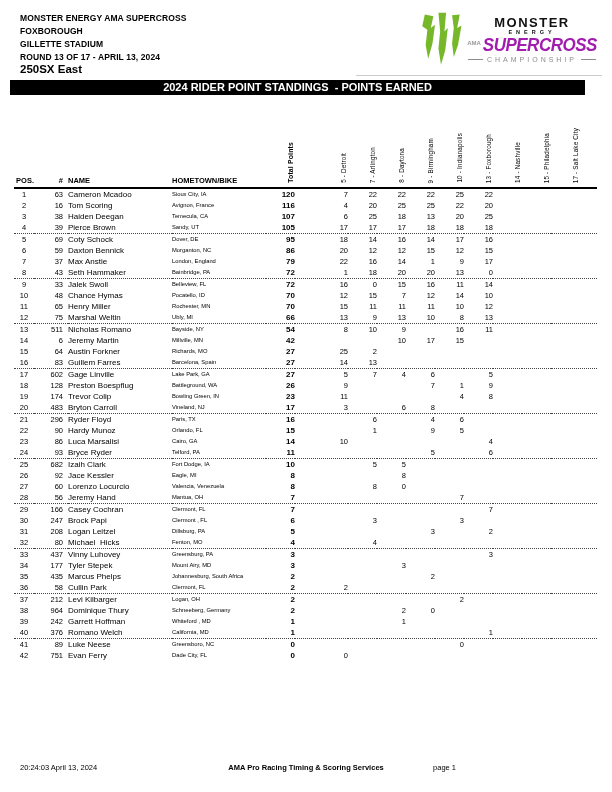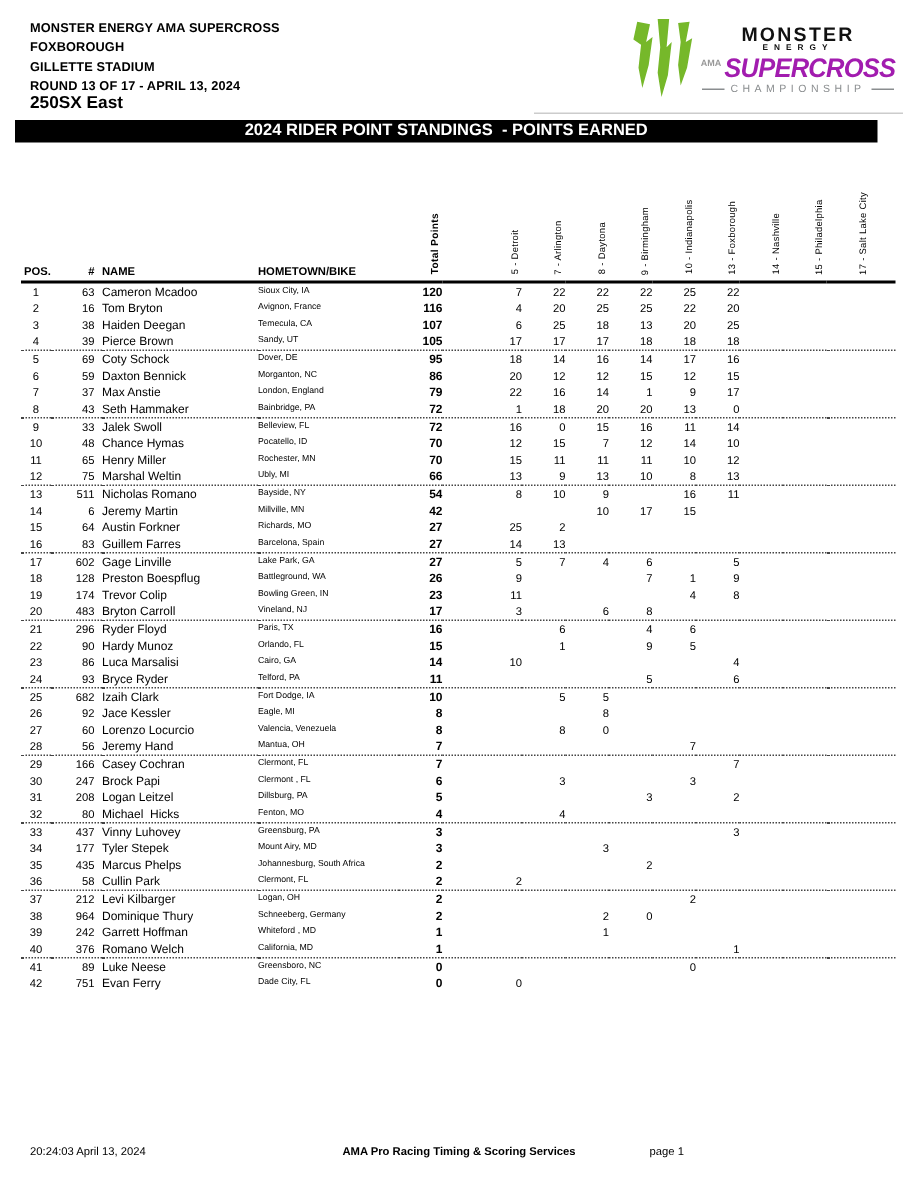--- a/index.html
+++ b/index.html
@@ -147,21 +147,21 @@
             <td class="c-race">22</td>
             <td class="c-race">25</td>
             <td class="c-race">22</td>
             <td class="c-race"></td>
             <td class="c-race"></td>
             <td class="c-race c-last"></td>
           </tr>
           <tr>
       <td class="c-pos">2</td>
       <td class="c-num">16</td>
-      <td class="c-name">Tom Bryton</td>
+      <td class="c-name">Tom Scoring</td>
       <td class="c-home">Avignon, France</td>
       <td class="c-total">116</td>
     <td class="c-race">4</td>
             <td class="c-race">20</td>
             <td class="c-race">25</td>
             <td class="c-race">25</td>
             <td class="c-race">22</td>
             <td class="c-race">20</td>
             <td class="c-race"></td>
             <td class="c-race"></td>

